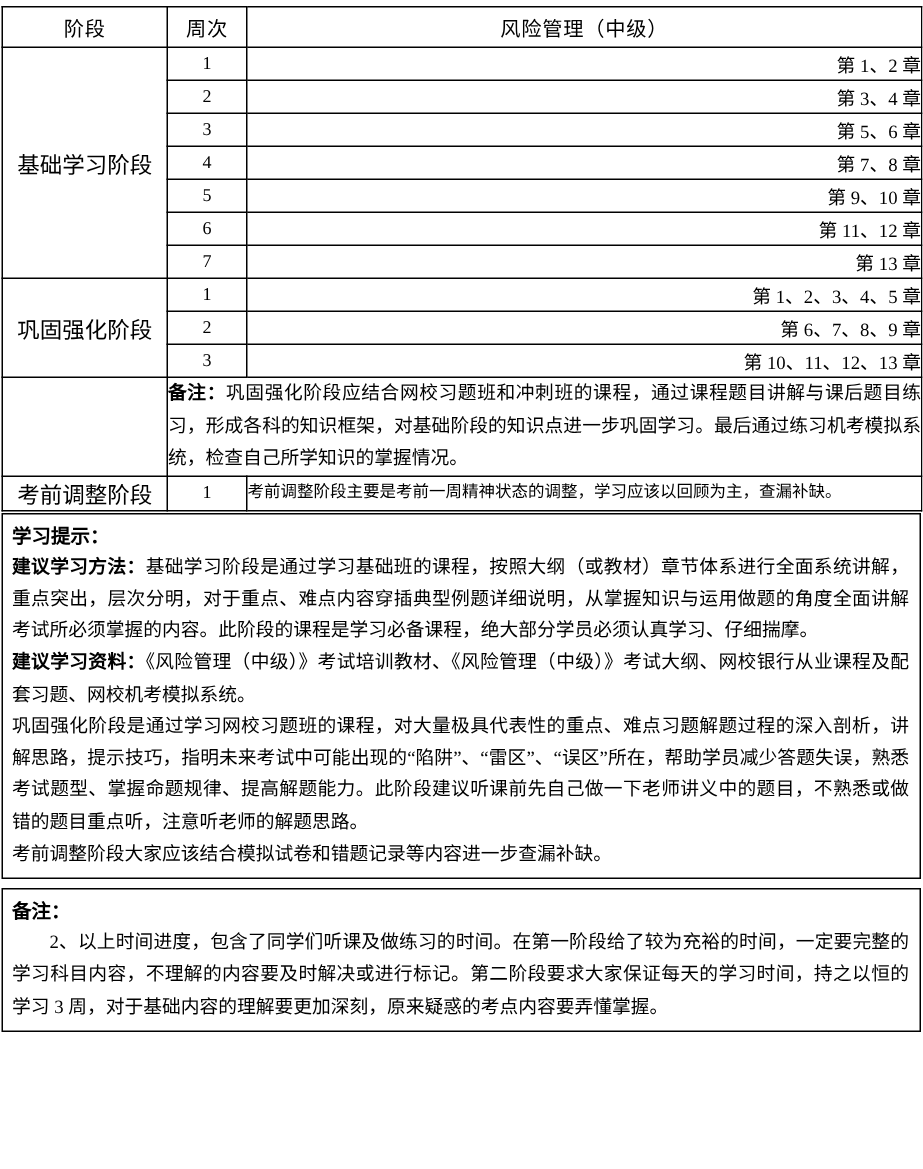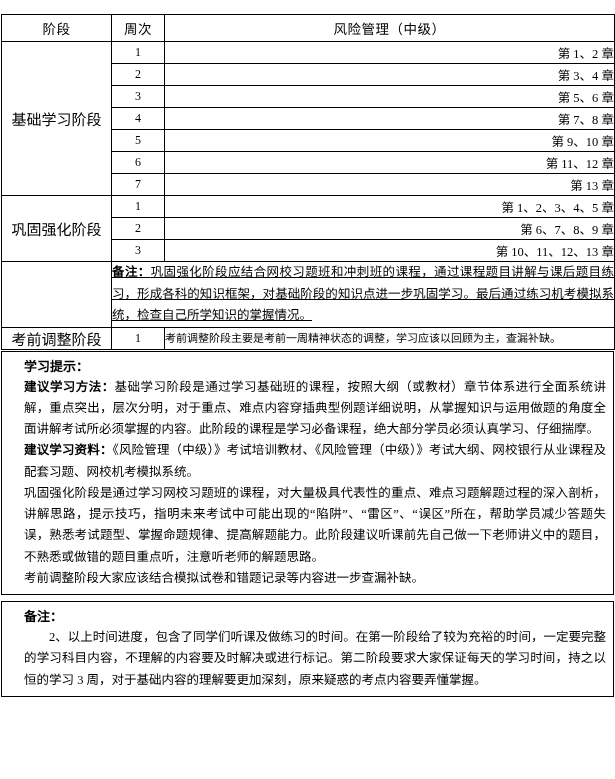--- a/index.html
+++ b/index.html
@@ -20,21 +20,21 @@
     height: 779px;
     box-sizing: border-box;
     position: relative;
   }
 
   
   table.schedule {
     border-collapse: collapse;
     table-layout: fixed;
     width: 613px;
-    margin: 14px 0 0 1px;
+    margin: 4px 0 0 1px;
   }
   table.schedule td,
   table.schedule th {
     border: 1px solid #000000;
     padding: 0;
     vertical-align: middle;
     font-weight: normal;
   }
   col.c-stage  { width: 110px; }
   col.c-week   { width: 53px;  }
@@ -61,38 +61,37 @@
     font-size: 12.5px;
     padding: 0 0 0 7px;
     height: 21px;
   }
   .note-cell {
     text-align: justify;
     text-justify: inter-ideograph;
     font-size: 12.5px;
     line-height: 1.72;
     padding: 3px 6px 4px 7px;
-    text-decoration: underline;
   }
   .note-cell b { font-weight: bold; }
   .adjust-cell {
     text-align: justify;
     text-justify: inter-ideograph;
     font-size: 11px;
     line-height: 1.72;
     padding: 3px 6px 4px 7px;
   }
 
   
   .tips-box, .remark-box {
     box-sizing: border-box;
     border: 1px solid #000000;
     width: 613px;
     margin-left: 1px;
-    padding: 4px 7px 5px 22px;
+    padding: 4px 7px 5px 6px;
   }
   .tips-box { margin-top: 1px; }
   .remark-box { margin-top: 6px; }
 
   .blk-title {
     font-weight: bold;
     font-size: 13px;
     line-height: 1.62;
   }
   .para {

